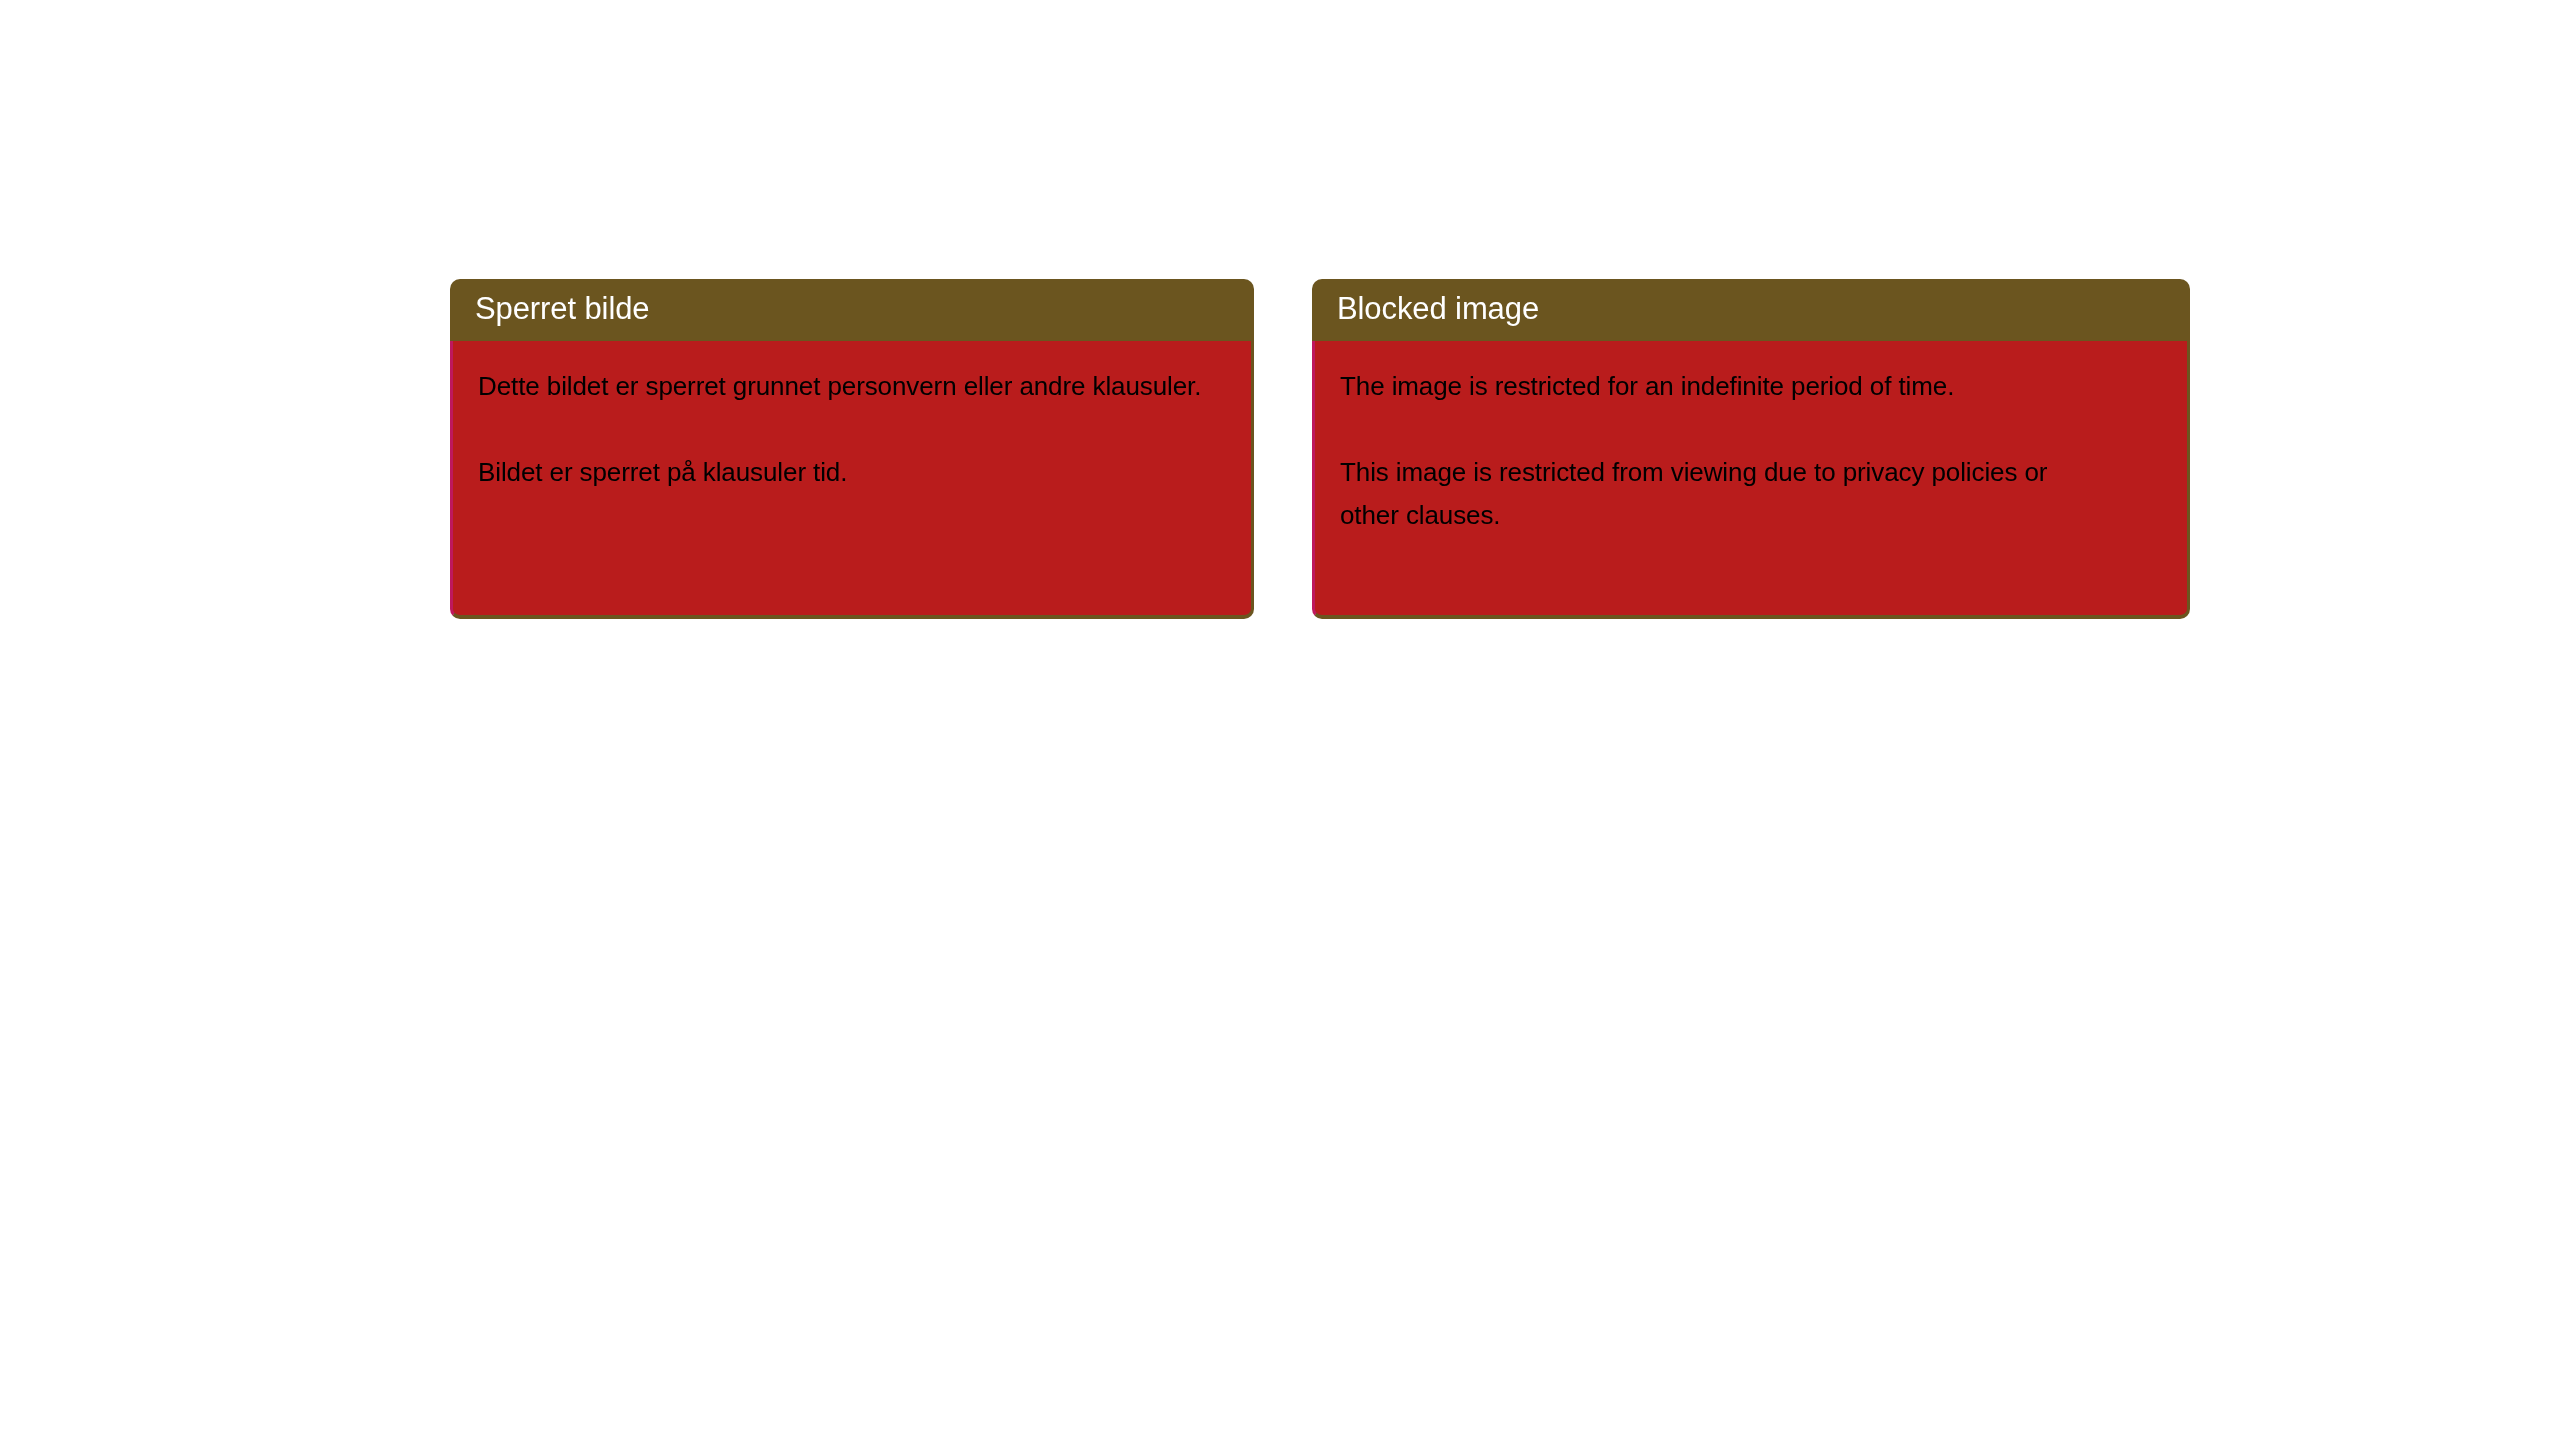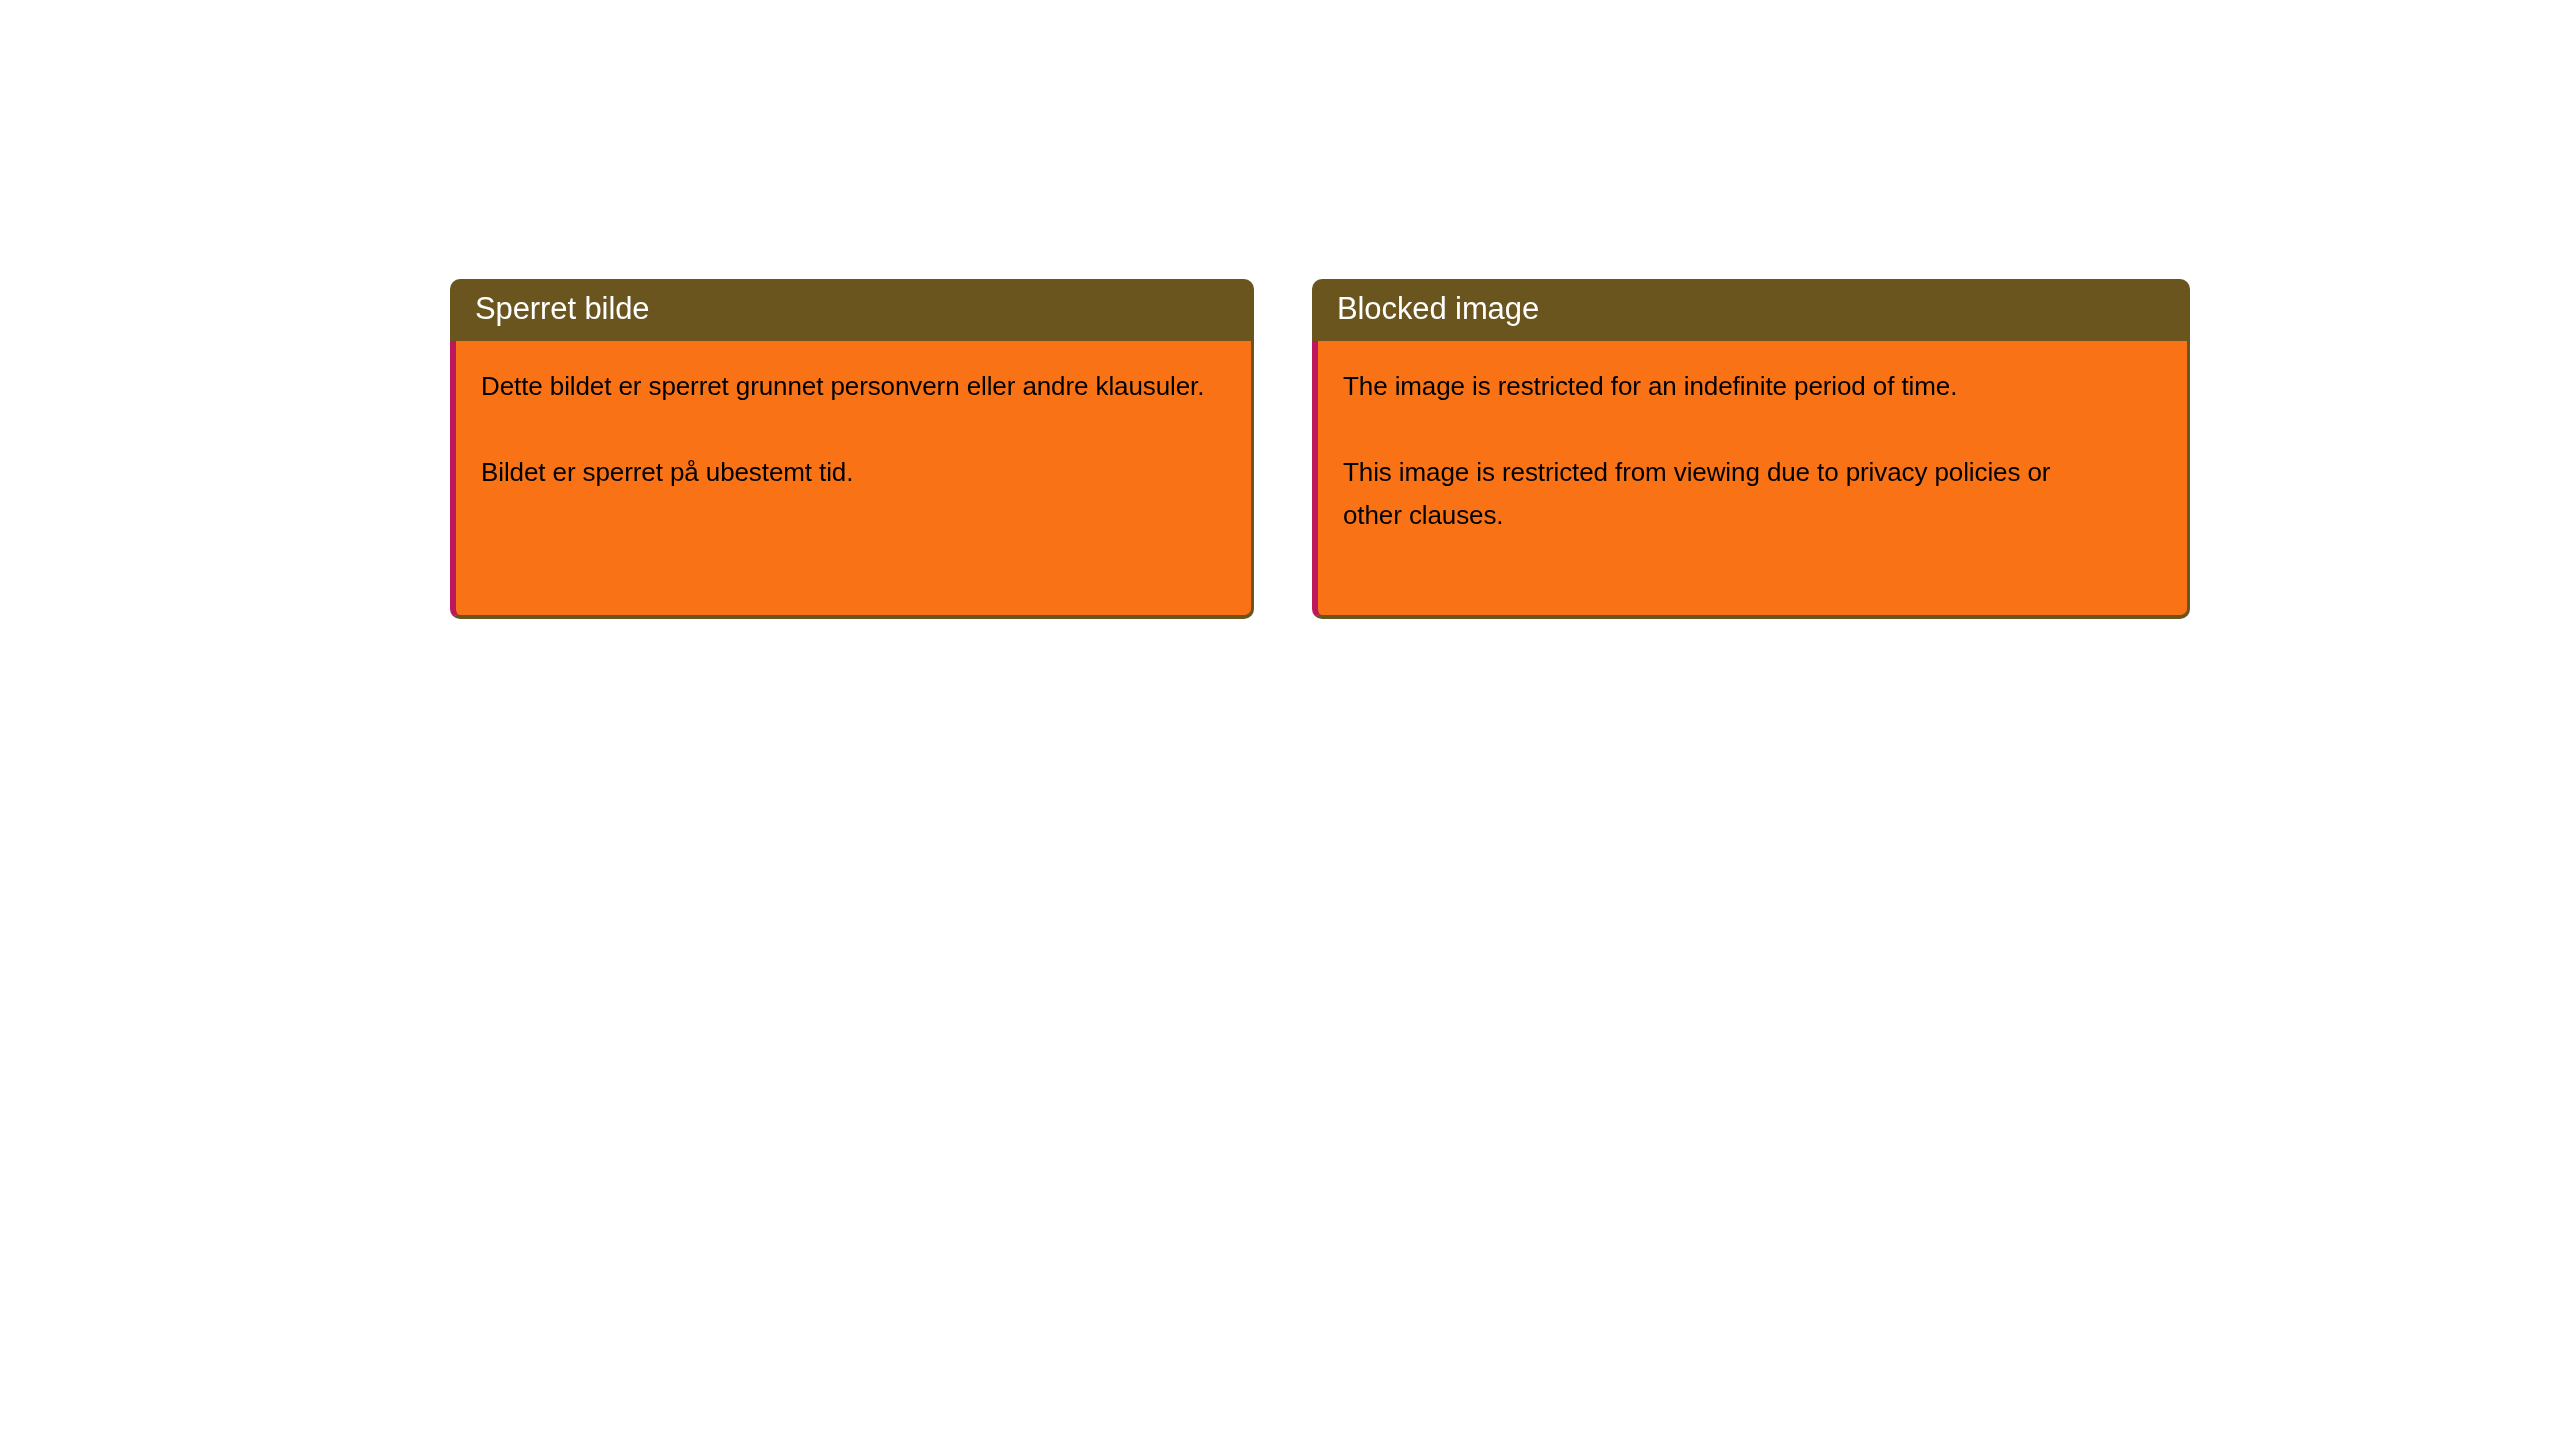--- a/index.html
+++ b/index.html
@@ -61,22 +61,22 @@
     font-weight: 400;
     line-height: 1;
     letter-spacing: -0.1px;
     white-space: nowrap;
     padding-bottom: 3px;
   }
 
   .panel-body {
     box-sizing: border-box;
     height: 278px;
-    background: #f97316;
-    border-left: 6px solid #be185d;
+    background: #b91c1c;
+    border-left: 3px solid #be185d;
     border-right: 3px solid #6b551f;
     border-bottom: 4px solid #6b551f;
     border-radius: 0 0 10px 10px;
     padding: 24px 20px 0 25px;
   }
 
   .notice-paragraph {
     color: #000000;
     font-size: 26px;
     line-height: 43px;
@@ -93,21 +93,21 @@
 <body>
 
 <div id="stage">
 
   <section class="notice-panel panel-1">
     <div class="panel-header">
       <span class="panel-title">Sperret bilde</span>
     </div>
     <div class="panel-body">
       <p class="notice-paragraph">Dette bildet er sperret grunnet personvern eller andre klausuler.</p>
-      <p class="notice-paragraph">Bildet er sperret på ubestemt tid.</p>
+      <p class="notice-paragraph">Bildet er sperret på klausuler tid.</p>
     </div>
   </section>
 
   <section class="notice-panel panel-2">
     <div class="panel-header">
       <span class="panel-title">Blocked image</span>
     </div>
     <div class="panel-body">
       <p class="notice-paragraph">The image is restricted for an indefinite period of time.</p>
       <p class="notice-paragraph">This image is restricted from viewing due to privacy policies or other clauses.</p>

